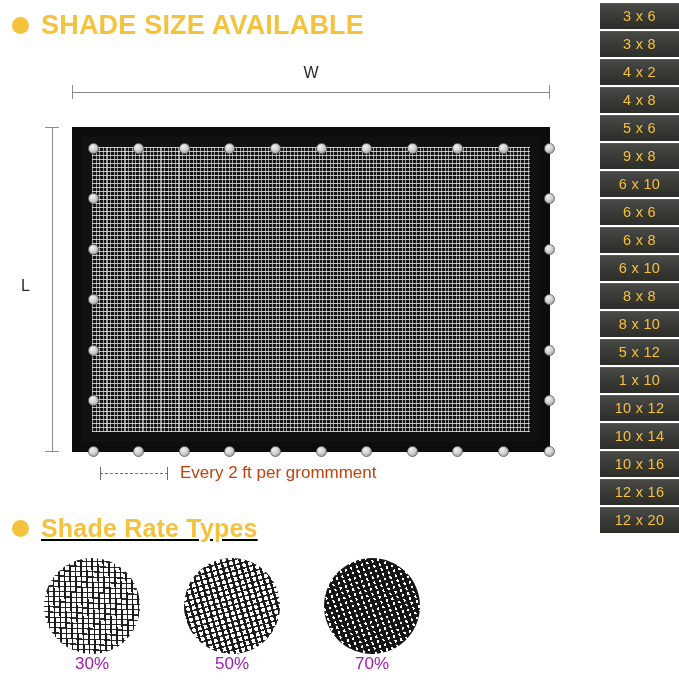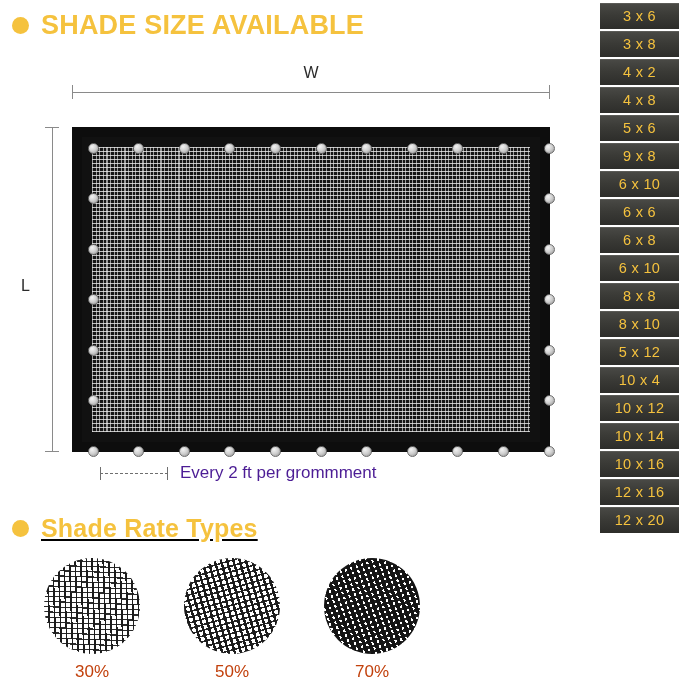--- a/index.html
+++ b/index.html
@@ -187,21 +187,21 @@
     position: absolute;
     top: 0;
     width: 1px;
     height: 13px;
     background: #6f6f6f;
   }
   #grommet-span .cap.left { left: 0; }
   #grommet-span .cap.right { right: 0; }
   #grommet-note-text {
     font-size: 17px;
-    color: #4c1d95;
+    color: #c2410c;
   }
 
   
   #shade-rates {
     position: absolute;
     left: 22px;
     top: 558px;
     width: 560px;
     height: 135px;
     display: flex;
@@ -214,23 +214,22 @@
     align-items: center;
   }
   .rate-circle {
     width: 96px;
     height: 96px;
     border-radius: 50%;
     background-color: #f5f5f5;
     overflow: hidden;
   }
   .rate-label {
-    margin-top: 8px;
     font-size: 17px;
-    color: #c2410c;
+    color: #a21caf;
   }
   .rate-30 {
     background-color: #ffffff;
     background-image:
       repeating-linear-gradient(88deg, #1c1c1c 0px, #1c1c1c 1.6px, rgba(255,255,255,0) 1.6px, rgba(255,255,255,0) 5.6px),
       repeating-linear-gradient(2deg, #2a2a2a 0px, #2a2a2a 1.2px, rgba(255,255,255,0) 1.2px, rgba(255,255,255,0) 5.2px);
   }
   .rate-50 {
     background-color: #ffffff;
     background-image:
@@ -384,19 +383,19 @@
     <div class="size-chip">4 x 8</div>
     <div class="size-chip">5 x 6</div>
     <div class="size-chip">9 x 8</div>
     <div class="size-chip">6 x 10</div>
     <div class="size-chip">6 x 6</div>
     <div class="size-chip">6 x 8</div>
     <div class="size-chip">6 x 10</div>
     <div class="size-chip">8 x 8</div>
     <div class="size-chip">8 x 10</div>
     <div class="size-chip">5 x 12</div>
-    <div class="size-chip">10 x 4</div>
+    <div class="size-chip">1 x 10</div>
     <div class="size-chip">10 x 12</div>
     <div class="size-chip">10 x 14</div>
     <div class="size-chip">10 x 16</div>
     <div class="size-chip">12 x 16</div>
     <div class="size-chip">12 x 20</div>
   </div>
 
 </body></html>

